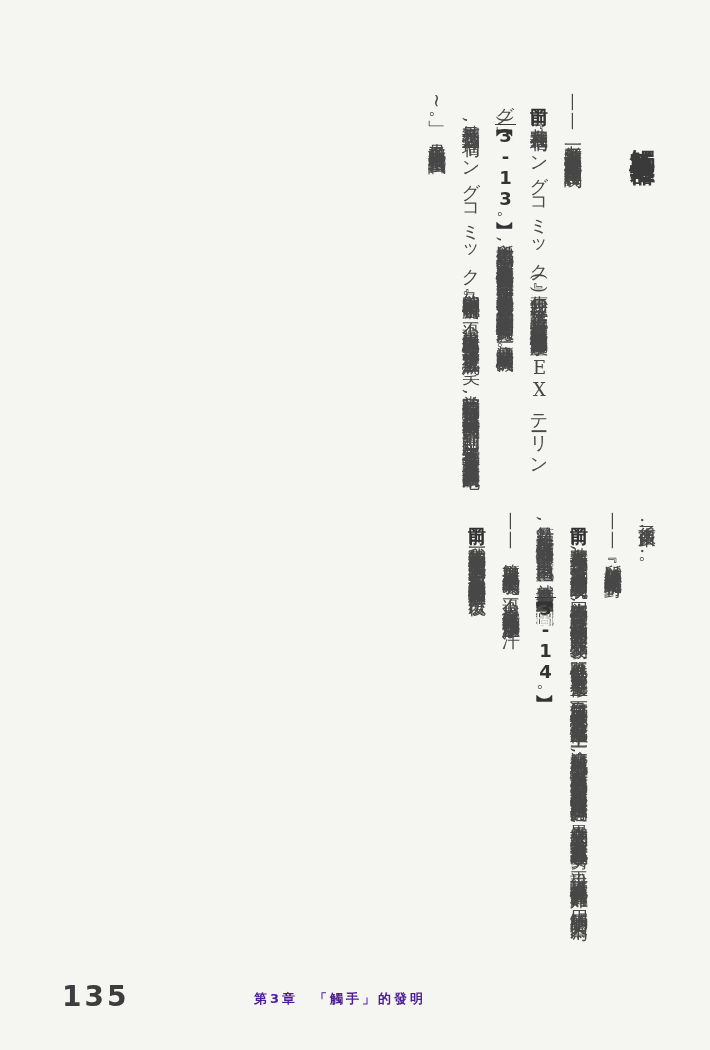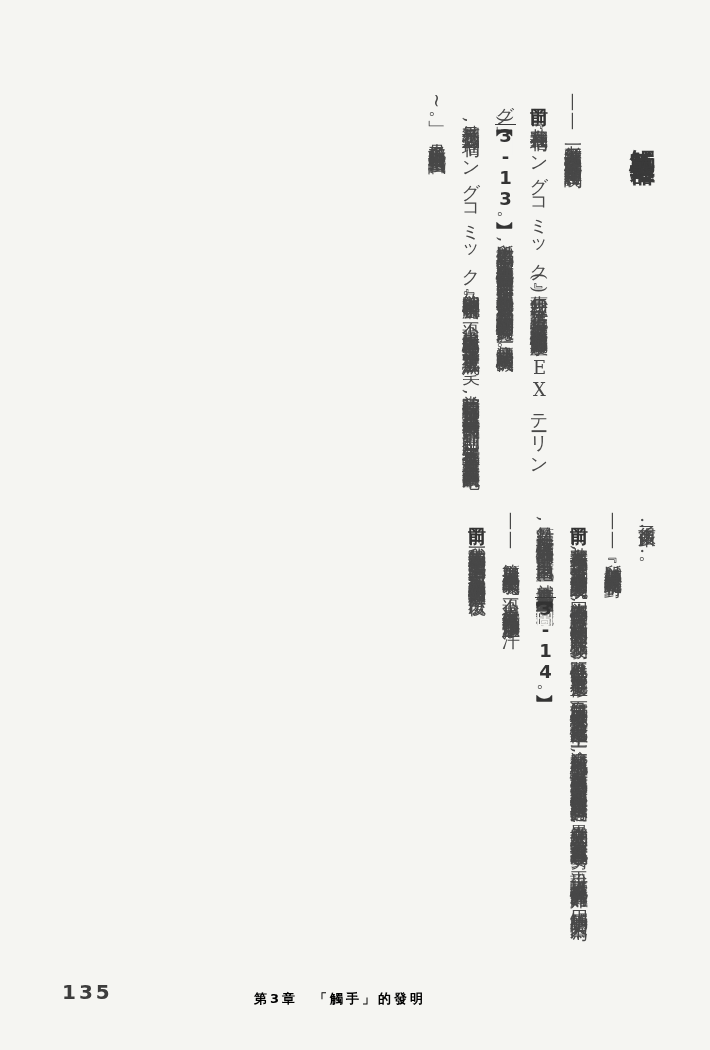--- a/index.html
+++ b/index.html
@@ -59,36 +59,36 @@
     font-family: "DejaVu Sans", "Liberation Sans", sans-serif;
     text-orientation: upright;
     letter-spacing: 0;
   }
 
   .pagenum {
     position: absolute;
     left: 62px;
     top: 980px;
     font-family: "DejaVu Sans", "Liberation Sans", sans-serif;
-    font-size: 20px;
+    font-size: 28px;
     font-weight: 700;
     letter-spacing: 3px;
     color: #3d3d3d;
   }
   .chapter {
     position: absolute;
     top: 990px;
     left: 340px;
     transform: translateX(-50%);
     white-space: nowrap;
     font-family: "DejaVu Sans", "Liberation Sans", sans-serif;
     font-size: 13px;
     font-weight: 700;
     letter-spacing: 3px;
-    color: #000000;
+    color: #4c1d95;
   }
 </style>
 </head>
 <body>
 
 <div class="page">
 
   <section class="band band-top">
     <h1 class="title">觸手並不是性器</h1>
 

